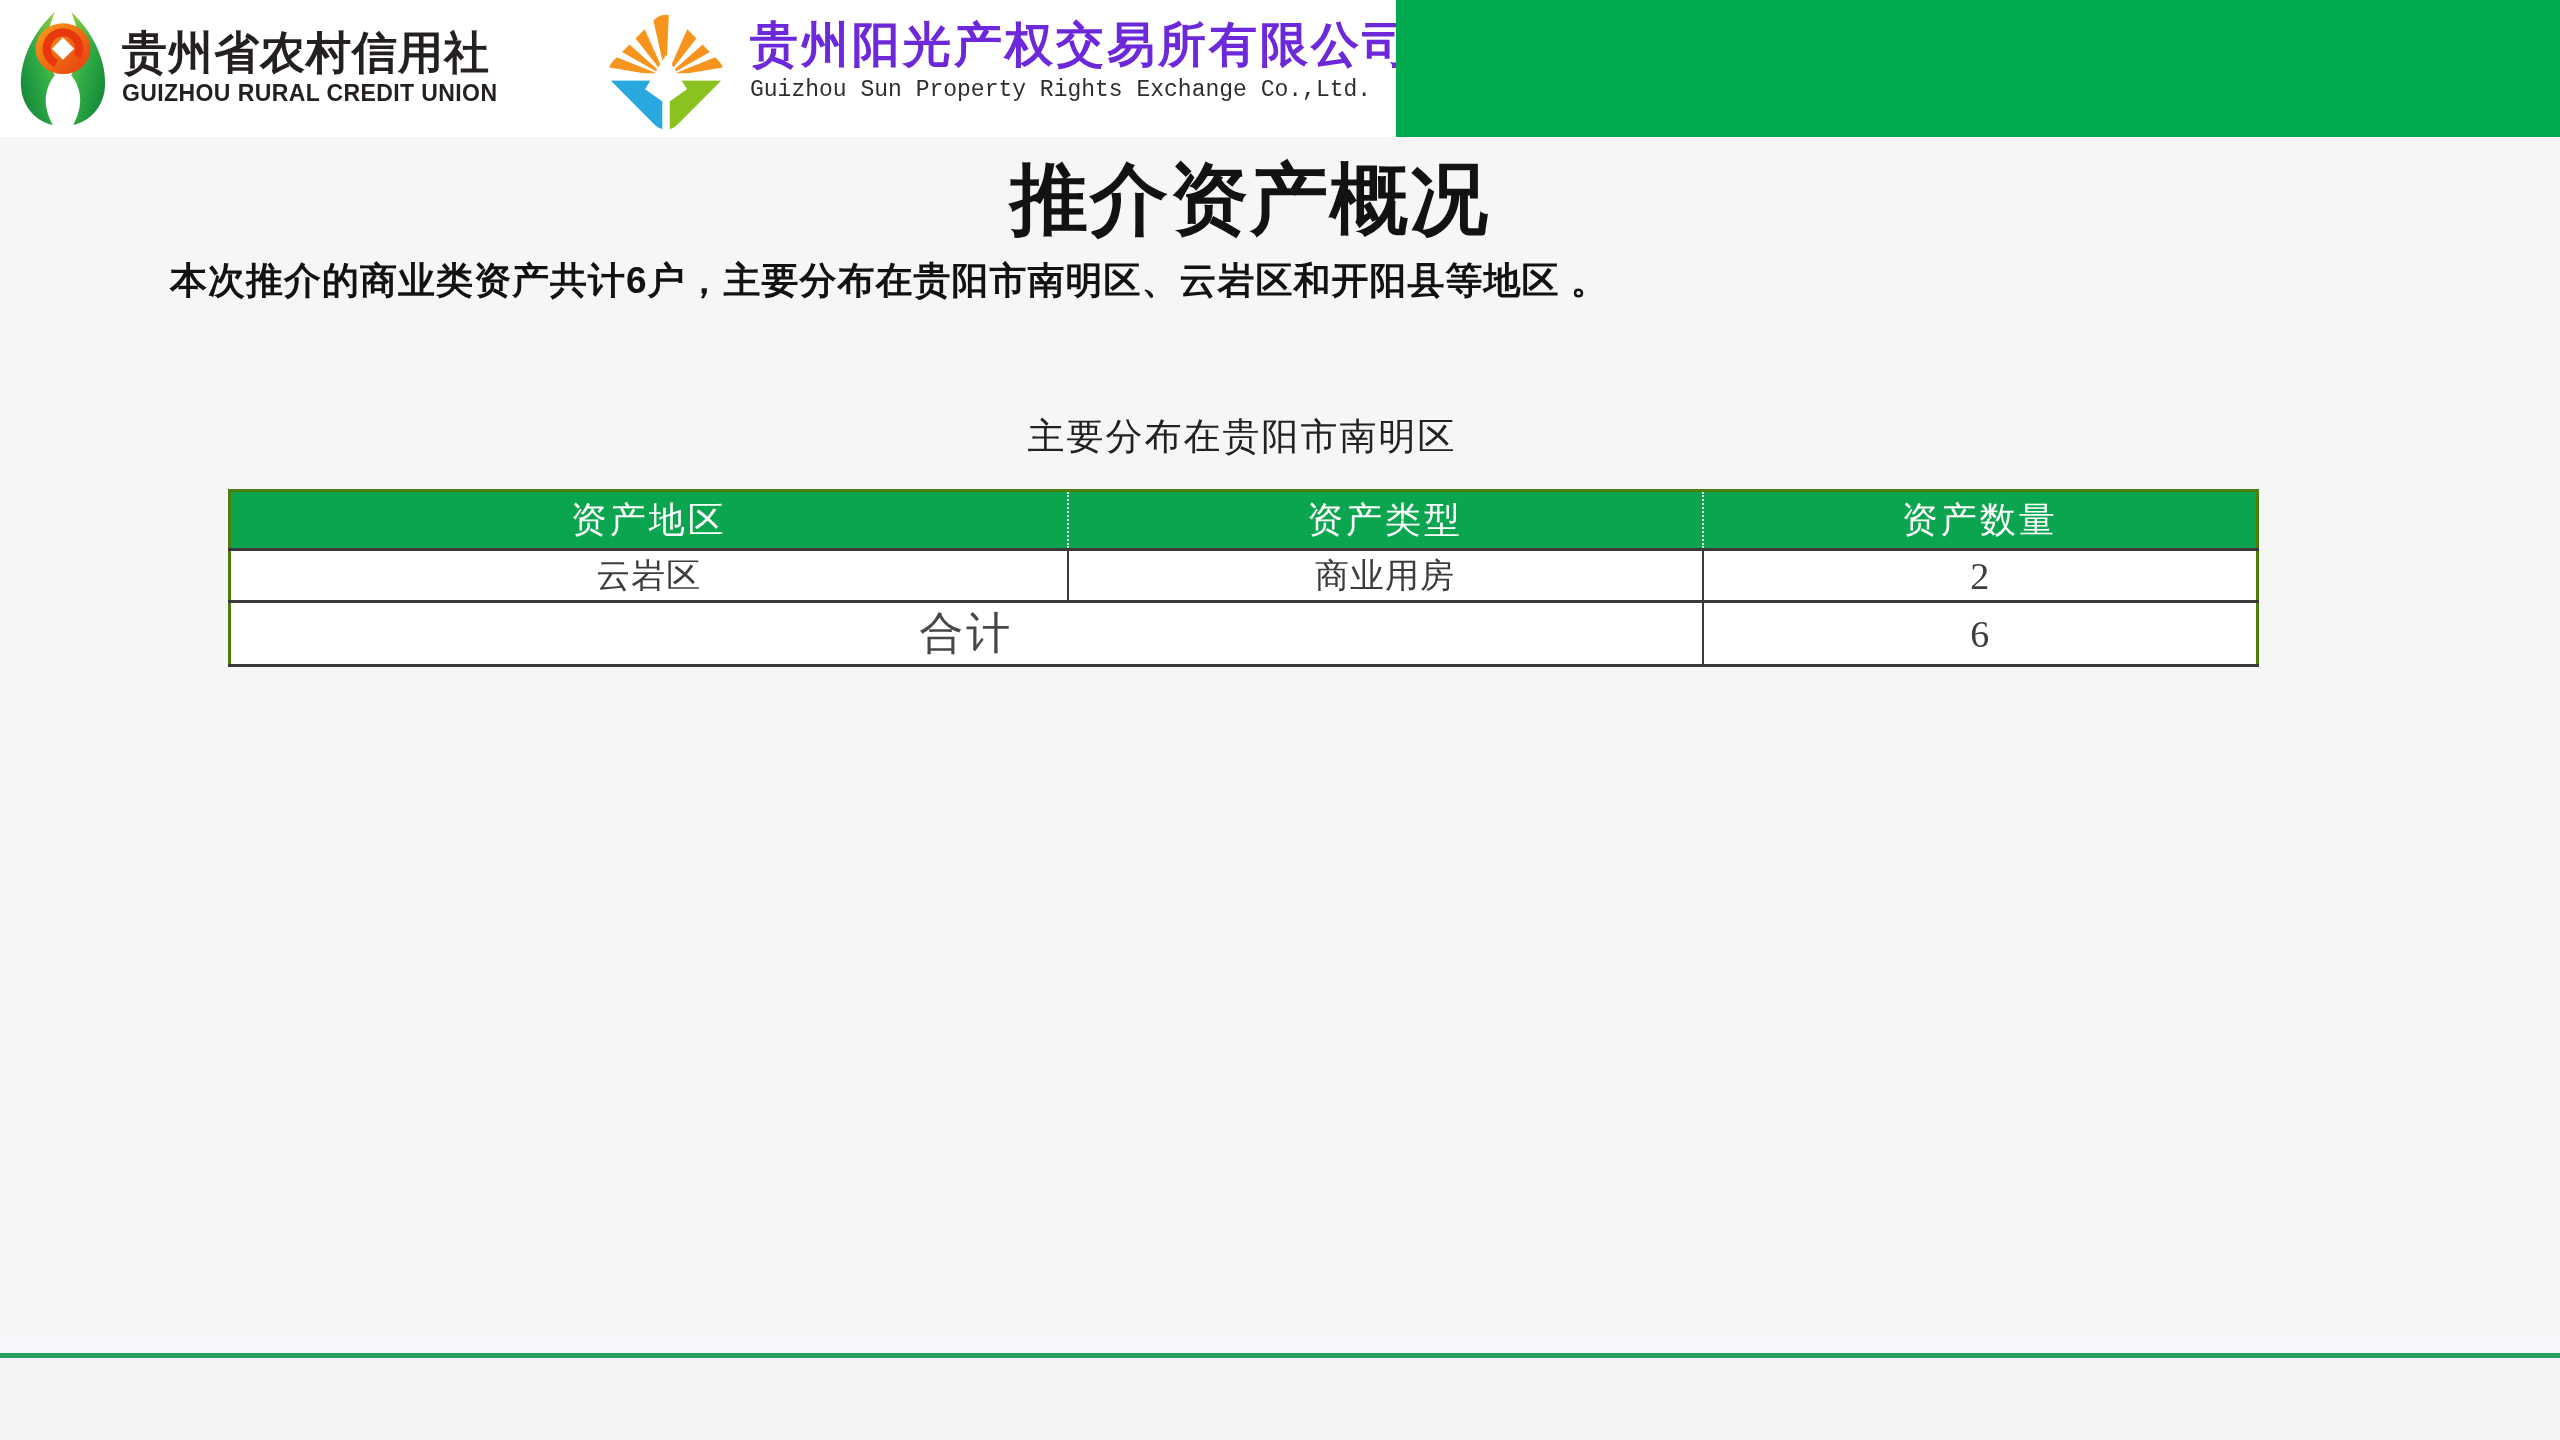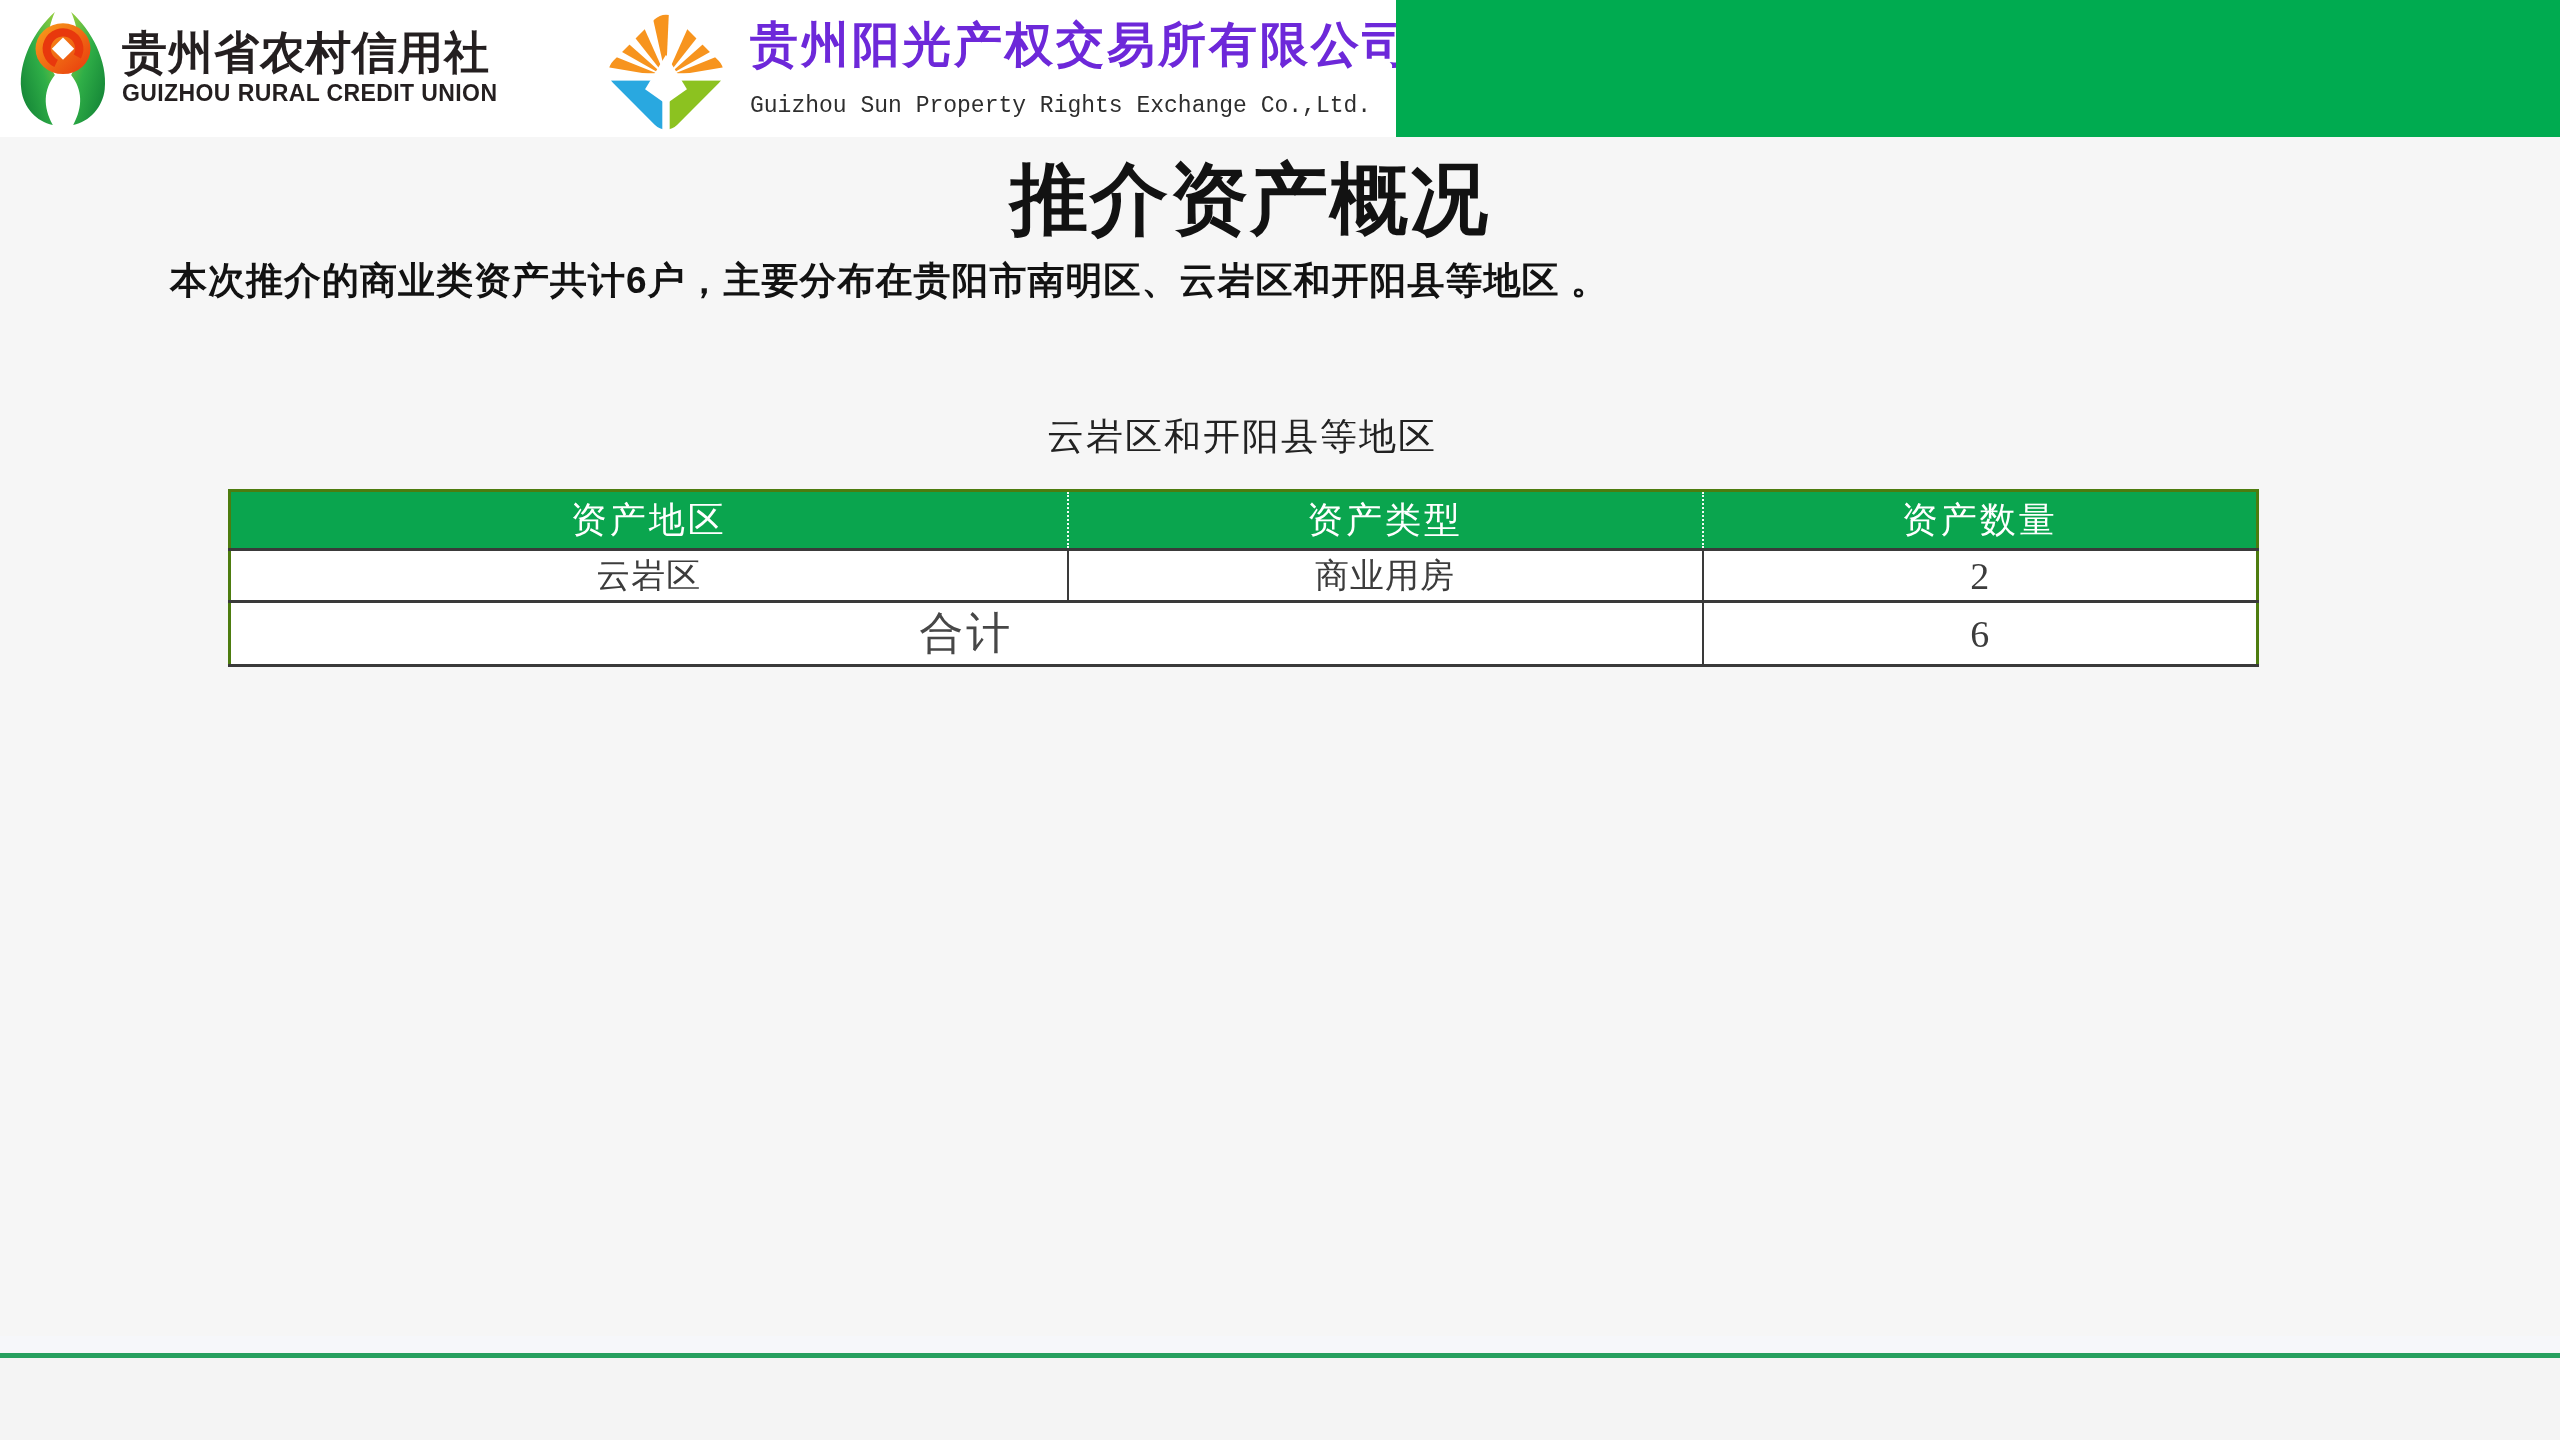--- a/index.html
+++ b/index.html
@@ -11,21 +11,21 @@
   
   .header-bar{position:absolute;left:0;top:0;width:1516px;height:137px;background:#ffffff;}
   .green-bar{position:absolute;left:1396px;top:0;width:1164px;height:137px;background:var(--brand_green,#00ab50);}
   .logo1-icon{position:absolute;left:12px;top:12px;}
   .logo1-text{position:absolute;left:122px;top:30px;color:#241f20;white-space:nowrap;}
   .logo1-title{font-size:45px;font-weight:bold;letter-spacing:1px;line-height:1.02;}
   .logo1-sub{font-size:23px;font-weight:bold;letter-spacing:0.4px;margin-top:4px;}
   .logo2-icon{position:absolute;left:592px;top:8px;}
   .logo2-text{position:absolute;left:750px;top:20px;white-space:nowrap;}
   .logo2-title{font-size:48px;font-weight:600;letter-spacing:3px;color:#6d28d9;line-height:1.05;}
-  .logo2-sub{font-family:"Liberation Mono",monospace;font-size:23px;color:#2e2e2e;margin-top:23px;}
+  .logo2-sub{font-family:"Liberation Mono",monospace;font-size:23px;color:#2e2e2e;margin-top:7px;}
   
   .page-title{
     position:absolute;top:148px;left:0;width:2500px;text-align:center;
     font-size:78px;font-weight:bold;color:#121212;letter-spacing:2px;
   }
   .intro-text{
     position:absolute;left:170px;top:256px;
     font-size:37px;font-weight:bold;color:#121212;letter-spacing:1px;
   }
   .table-caption{
@@ -120,21 +120,21 @@
     <div class="logo2-sub">Guizhou Sun Property Rights Exchange Co.,Ltd.</div>
   </div>
 </div>
 
 <div class="green-bar"></div>
 
 <div class="page-title">推介资产概况</div>
 
 <div class="intro-text">本次推介的商业类资产共计6户，主要分布在贵阳市南明区、云岩区和开阳县等地区 。</div>
 
-<div class="table-caption">云岩区和开阳县等地区</div>
+<div class="table-caption">主要分布在贵阳市南明区</div>
 
 <table class="asset-table">
   <colgroup>
     <col style="width:838px">
     <col style="width:635px">
     <col style="width:555px">
   </colgroup>
   <thead>
     <tr>
       <th>资产地区</th>

